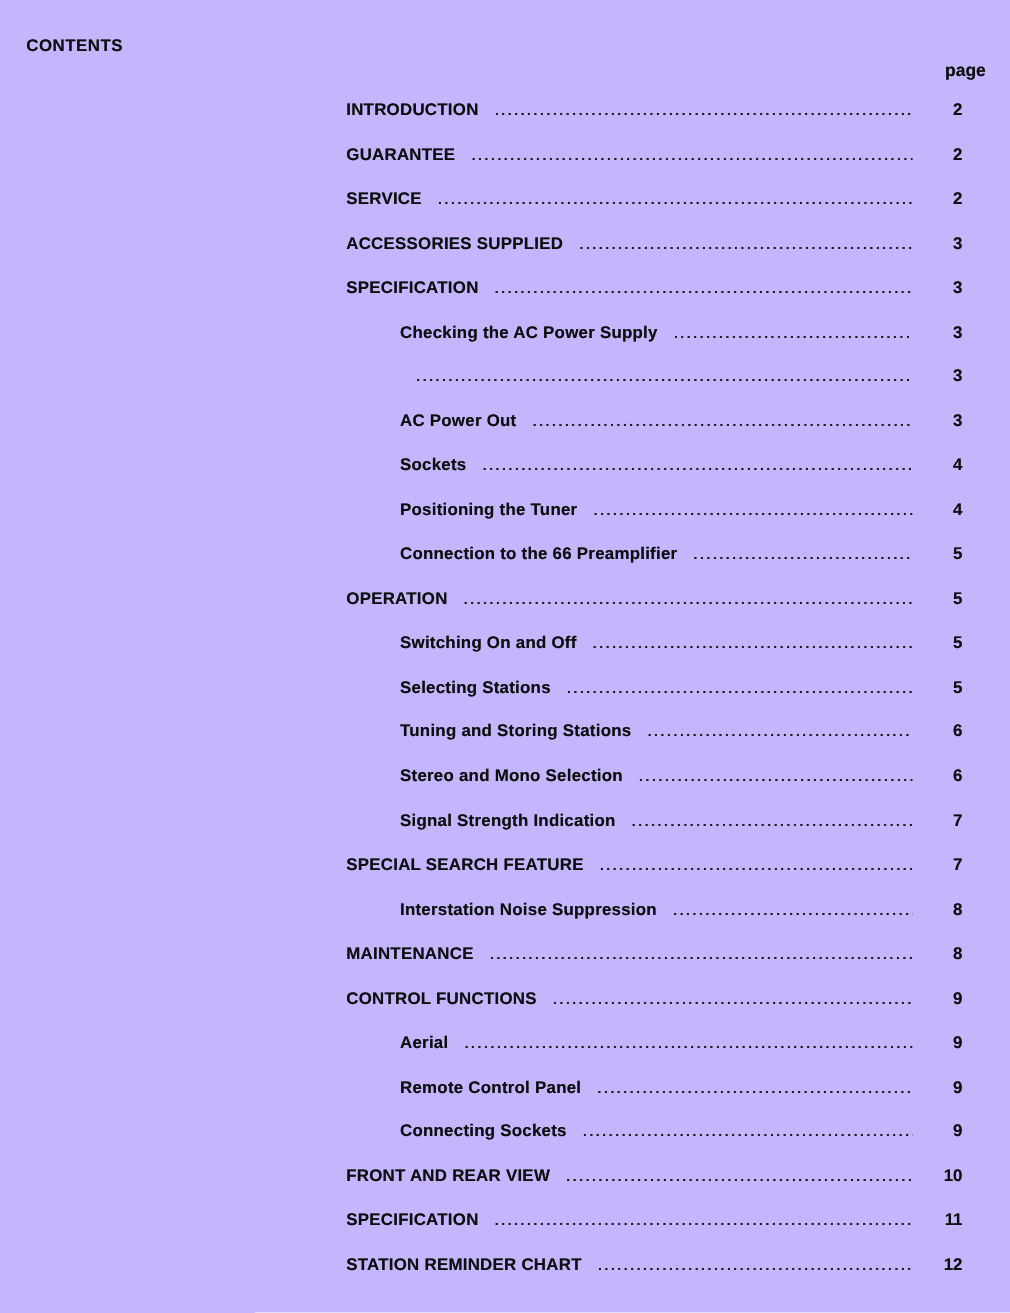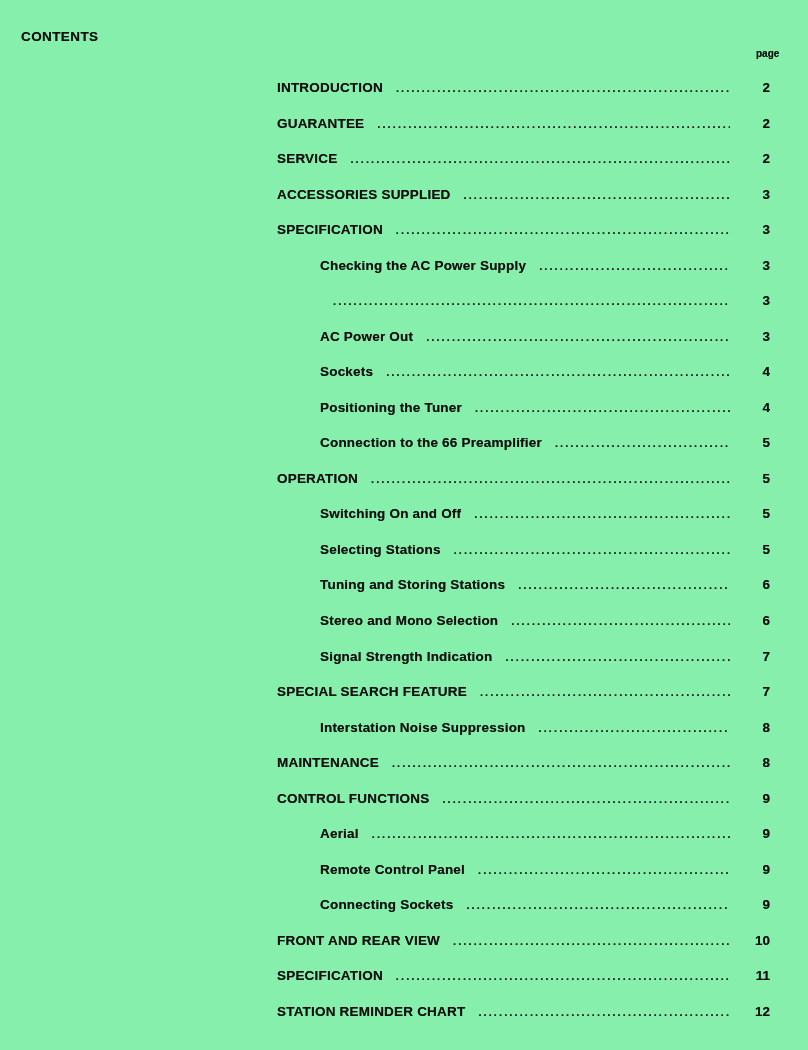--- a/index.html
+++ b/index.html
@@ -4,42 +4,42 @@
 <style>
   html, body {
     margin: 0;
     padding: 0;
     background: #ffffff;
   }
   .page {
     position: relative;
     width: 808px;
     height: 1050px;
-    background: #86efac;
+    background: #c4b5fd;
     overflow: hidden;
     font-family: "Liberation Sans", sans-serif;
     font-weight: bold;
     color: #0e0e0e;
     -webkit-font-smoothing: antialiased;
   }
   
   .page * { text-shadow: 0 0 0.5px rgba(0,0,0,0.55); }
 
   .doc-heading {
     position: absolute;
     left: 21px;
     top: 29px;
     font-size: 13.5px;
     letter-spacing: 0.4px;
   }
   .page-col-label {
     position: absolute;
     left: 756px;
     top: 48px;
-    font-size: 10px;
+    font-size: 14px;
   }
   .toc {
     position: absolute;
     left: 277px;
     top: 80px;
     width: 493px;
   }
   .toc-row {
     display: flex;
     align-items: baseline;

